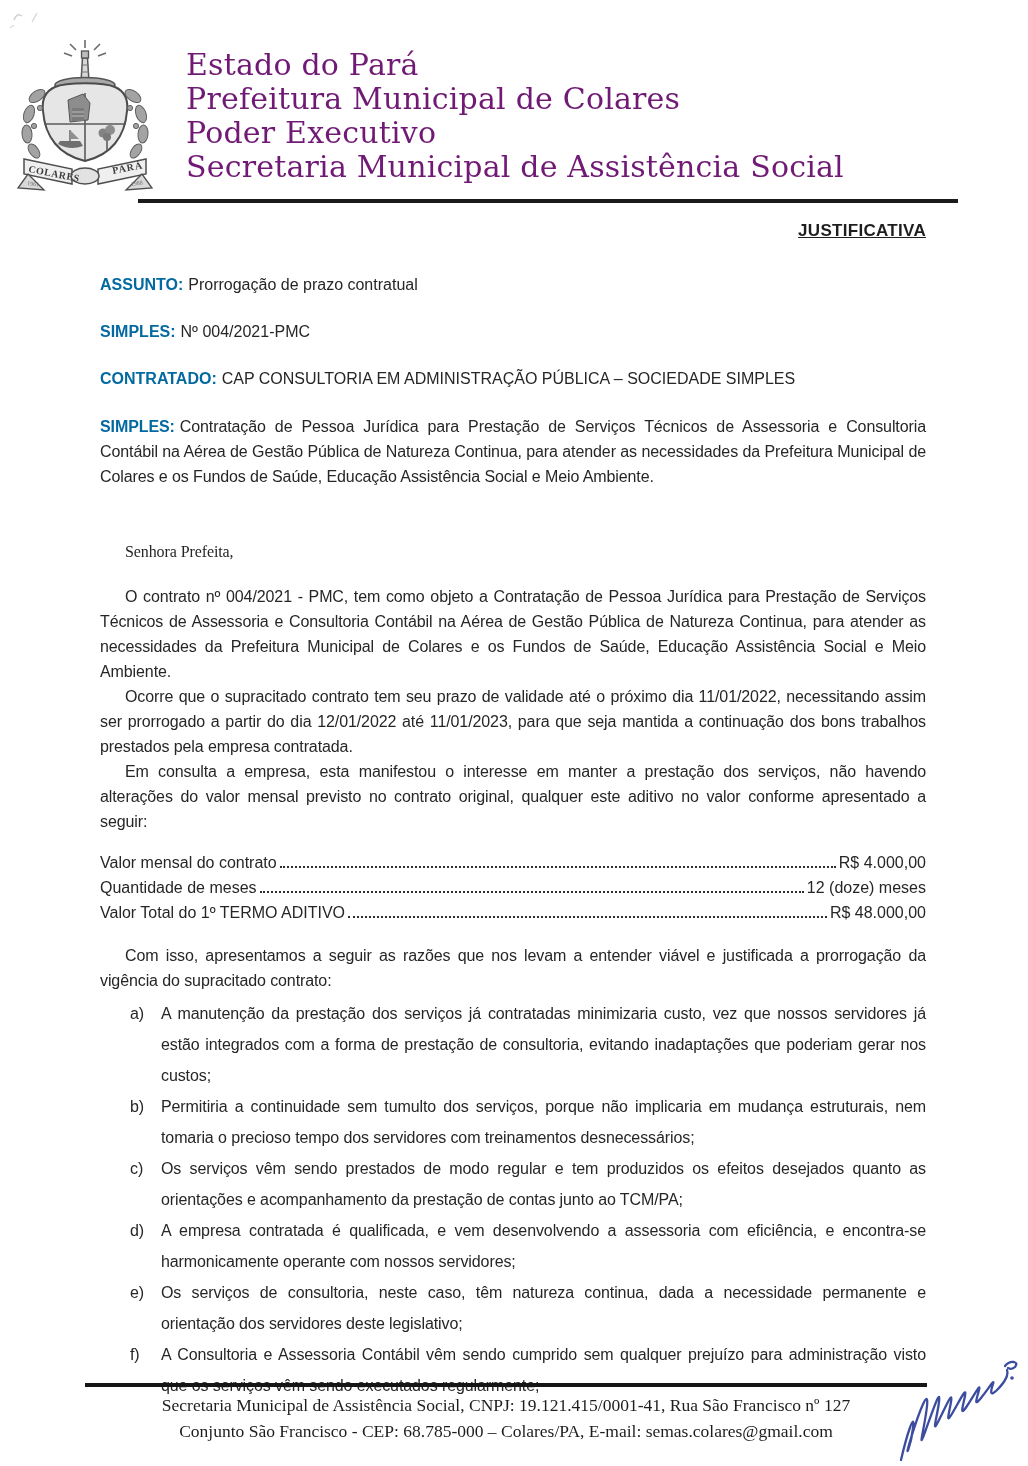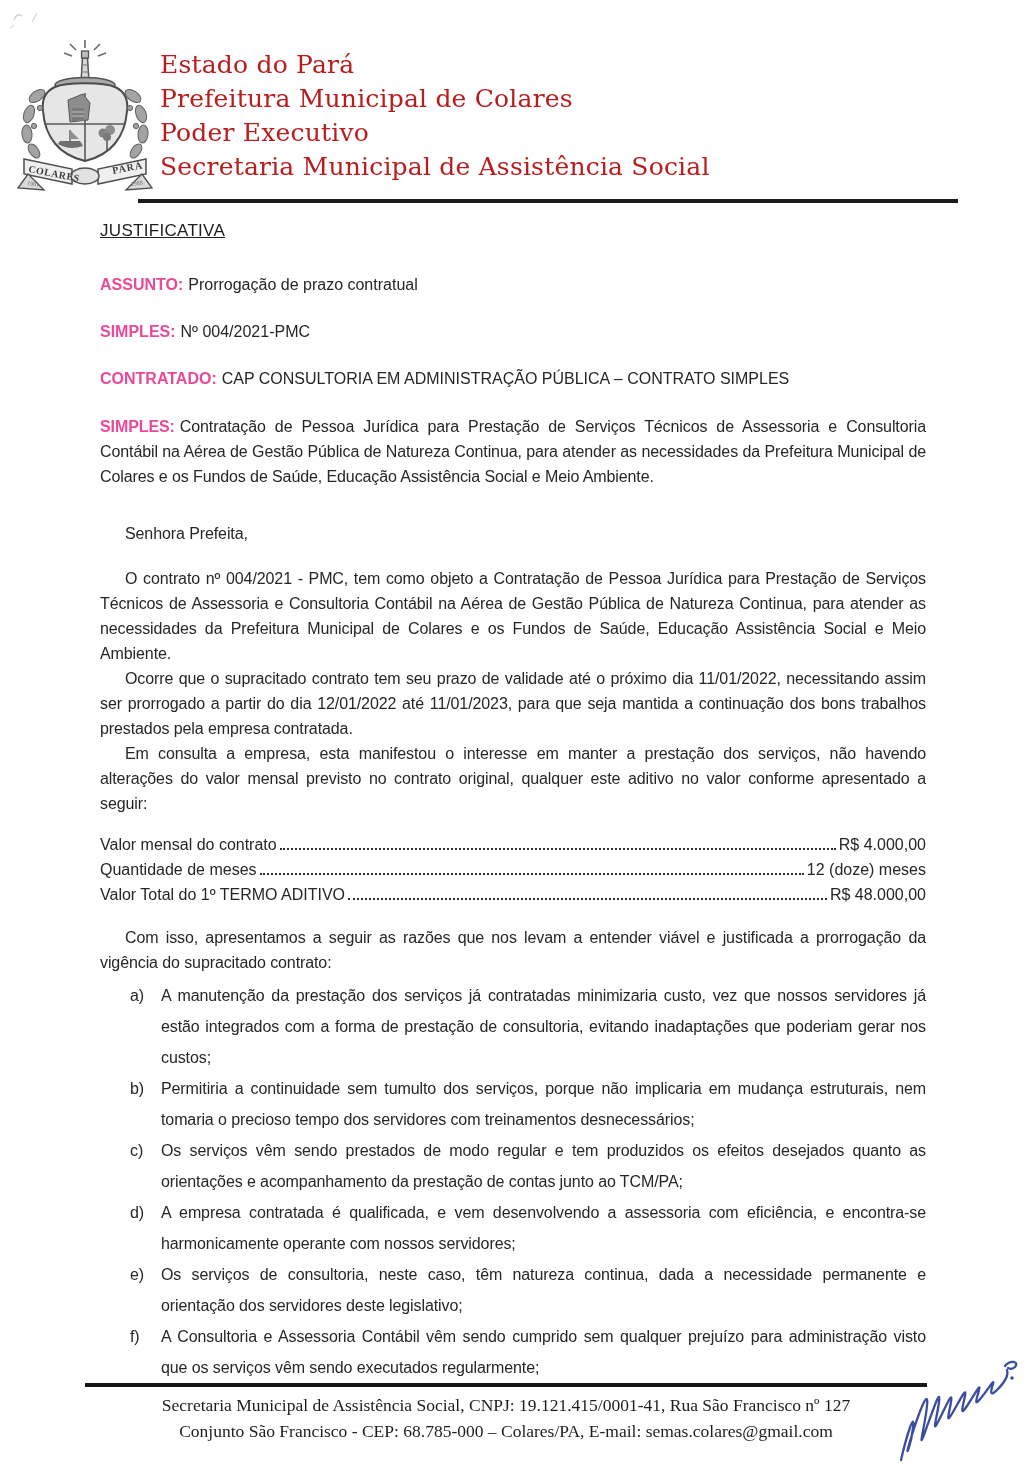--- a/index.html
+++ b/index.html
@@ -9,42 +9,42 @@
     margin:0 auto;
     background:#ffffff;
     overflow:hidden;
     font-family:"Liberation Sans","DejaVu Sans",sans-serif;
     color:#262626;
   }
   
   .hdr{display:flex;align-items:flex-start;padding:38px 0 0 10px;}
   .crest{flex:0 0 auto;}
   .org{
-    margin-top:10px;
+    margin-left:26px;margin-top:10px;
     font-family:"DejaVu Serif","Liberation Serif",serif;
-    font-size:25px;line-height:34px;color:#b91c1c;
+    font-size:30px;line-height:34px;color:#701a75;
     letter-spacing:.2px;
   }
   .hdr-rule{height:4px;background:#1b1b1b;margin:3px 70px 0 138px;}
   
   .content{padding:0 102px 0 100px;}
   .doc-title{
-    text-align:left;margin-top:18px;
-    font-size:17px;font-weight:normal;color:#1e1e1e;
+    text-align:right;margin-top:18px;
+    font-size:17px;font-weight:bold;color:#1e1e1e;
     text-decoration:underline;letter-spacing:.3px;
   }
   .meta{margin-top:32px;}
   .meta-line{margin-bottom:23px;font-size:16px;line-height:24px;}
-  .lbl{font-weight:bold;color:#ec4899;margin-right:5px;}
+  .lbl{font-weight:bold;color:#0369a1;margin-right:5px;}
   .para{
     font-size:16px;line-height:25px;text-align:justify;margin:0;
     letter-spacing:-.1px;
   }
   .objeto{margin-top:16px;}
-  .salutation{margin-top:32px;text-indent:25px;}
+  .salutation{margin-top:50px;text-indent:25px;font-family:Liberation Serif, serif;}
   .bodyblock{margin-top:20px;}
   .indent{text-indent:25px;}
   
   .values{margin-top:16px;font-size:16px;}
   .vrow{display:flex;align-items:baseline;line-height:25px;}
   .vrow .dots{flex:1 1 auto;border-bottom:2px dotted #2d2d2d;margin:0 3px 4px 3px;min-width:40px;}
   .vrow .val{white-space:nowrap;}
   
   .reasons-intro{margin-top:18px;}
   .reasons{margin-top:5px;padding-left:30px;}
@@ -151,21 +151,21 @@
     <div class="doc-title">JUSTIFICATIVA</div>
 
     <div class="meta">
       <div class="meta-line">
         <span class="lbl">ASSUNTO:</span><span>Prorrogação de prazo contratual</span>
       </div>
       <div class="meta-line">
         <span class="lbl">SIMPLES:</span><span>Nº 004/2021-PMC</span>
       </div>
       <div class="meta-line">
-        <span class="lbl">CONTRATADO:</span><span>CAP CONSULTORIA EM ADMINISTRAÇÃO PÚBLICA – CONTRATO SIMPLES</span>
+        <span class="lbl">CONTRATADO:</span><span>CAP CONSULTORIA EM ADMINISTRAÇÃO PÚBLICA – SOCIEDADE SIMPLES</span>
       </div>
     </div>
 
     <p class="para objeto">
       <span class="lbl">SIMPLES:</span><span>Contratação de Pessoa Jurídica para Prestação de Serviços Técnicos de Assessoria e Consultoria Contábil na Aérea de Gestão Pública de Natureza Continua, para atender as necessidades da Prefeitura Municipal de Colares e os Fundos de Saúde, Educação Assistência Social e Meio Ambiente.</span>
     </p>
 
     <p class="para salutation">Senhora Prefeita,</p>
 
     <div class="bodyblock">

